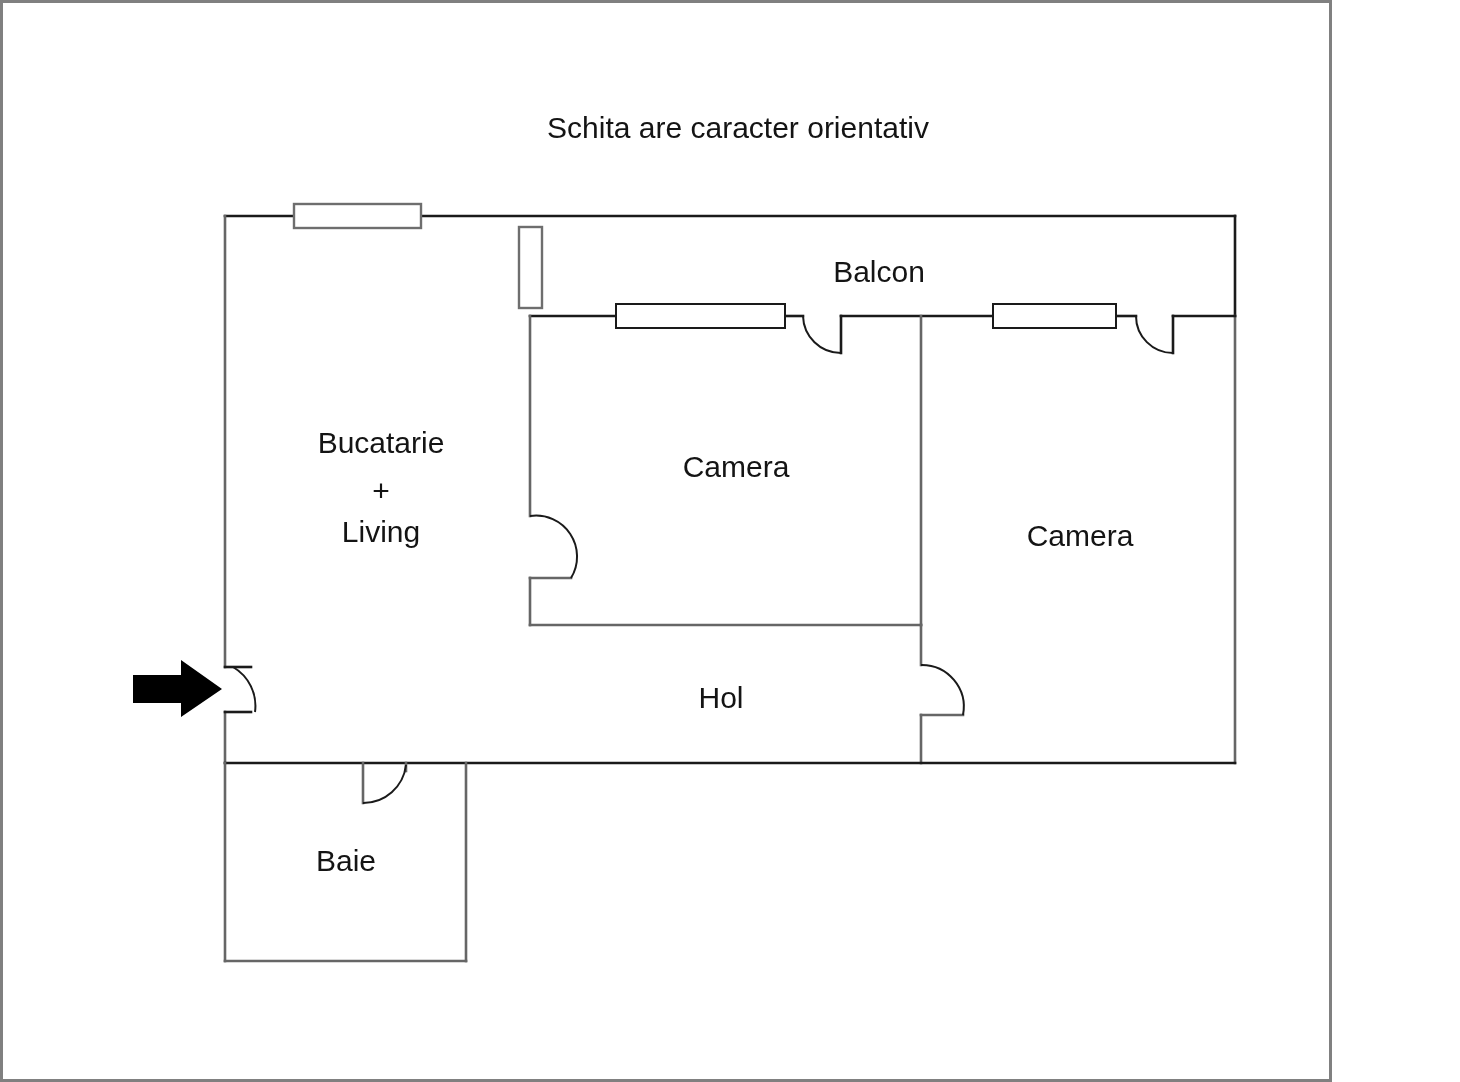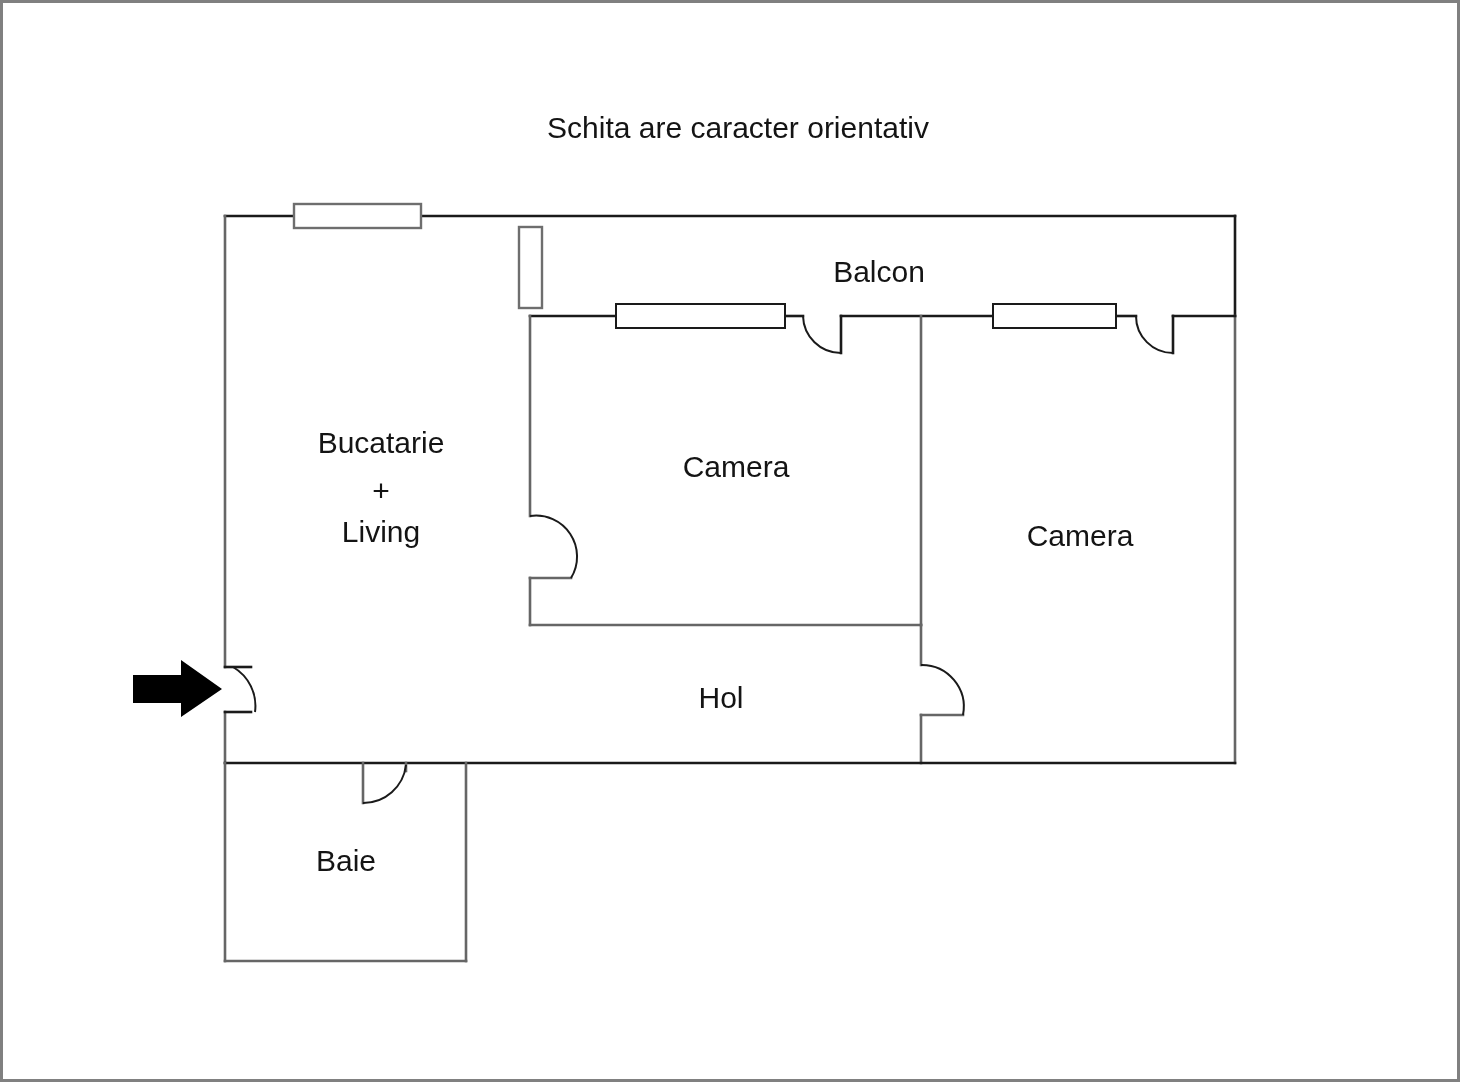--- a/index.html
+++ b/index.html
@@ -12,21 +12,21 @@
     width: 1460px;
     height: 1082px;
     font-family: "Liberation Sans", sans-serif;
     position: relative;
     overflow: hidden;
   }
   #page-frame {
     position: absolute;
     left: 0;
     top: 0;
-    width: 1460px;
+    width: 1332px;
     height: 1082px;
     box-sizing: border-box;
     border: 3px solid #808080;
     background: #ffffff;
   }
   #floorplan-svg {
     position: absolute;
     left: 0;
     top: 0;
     width: 1460px;

